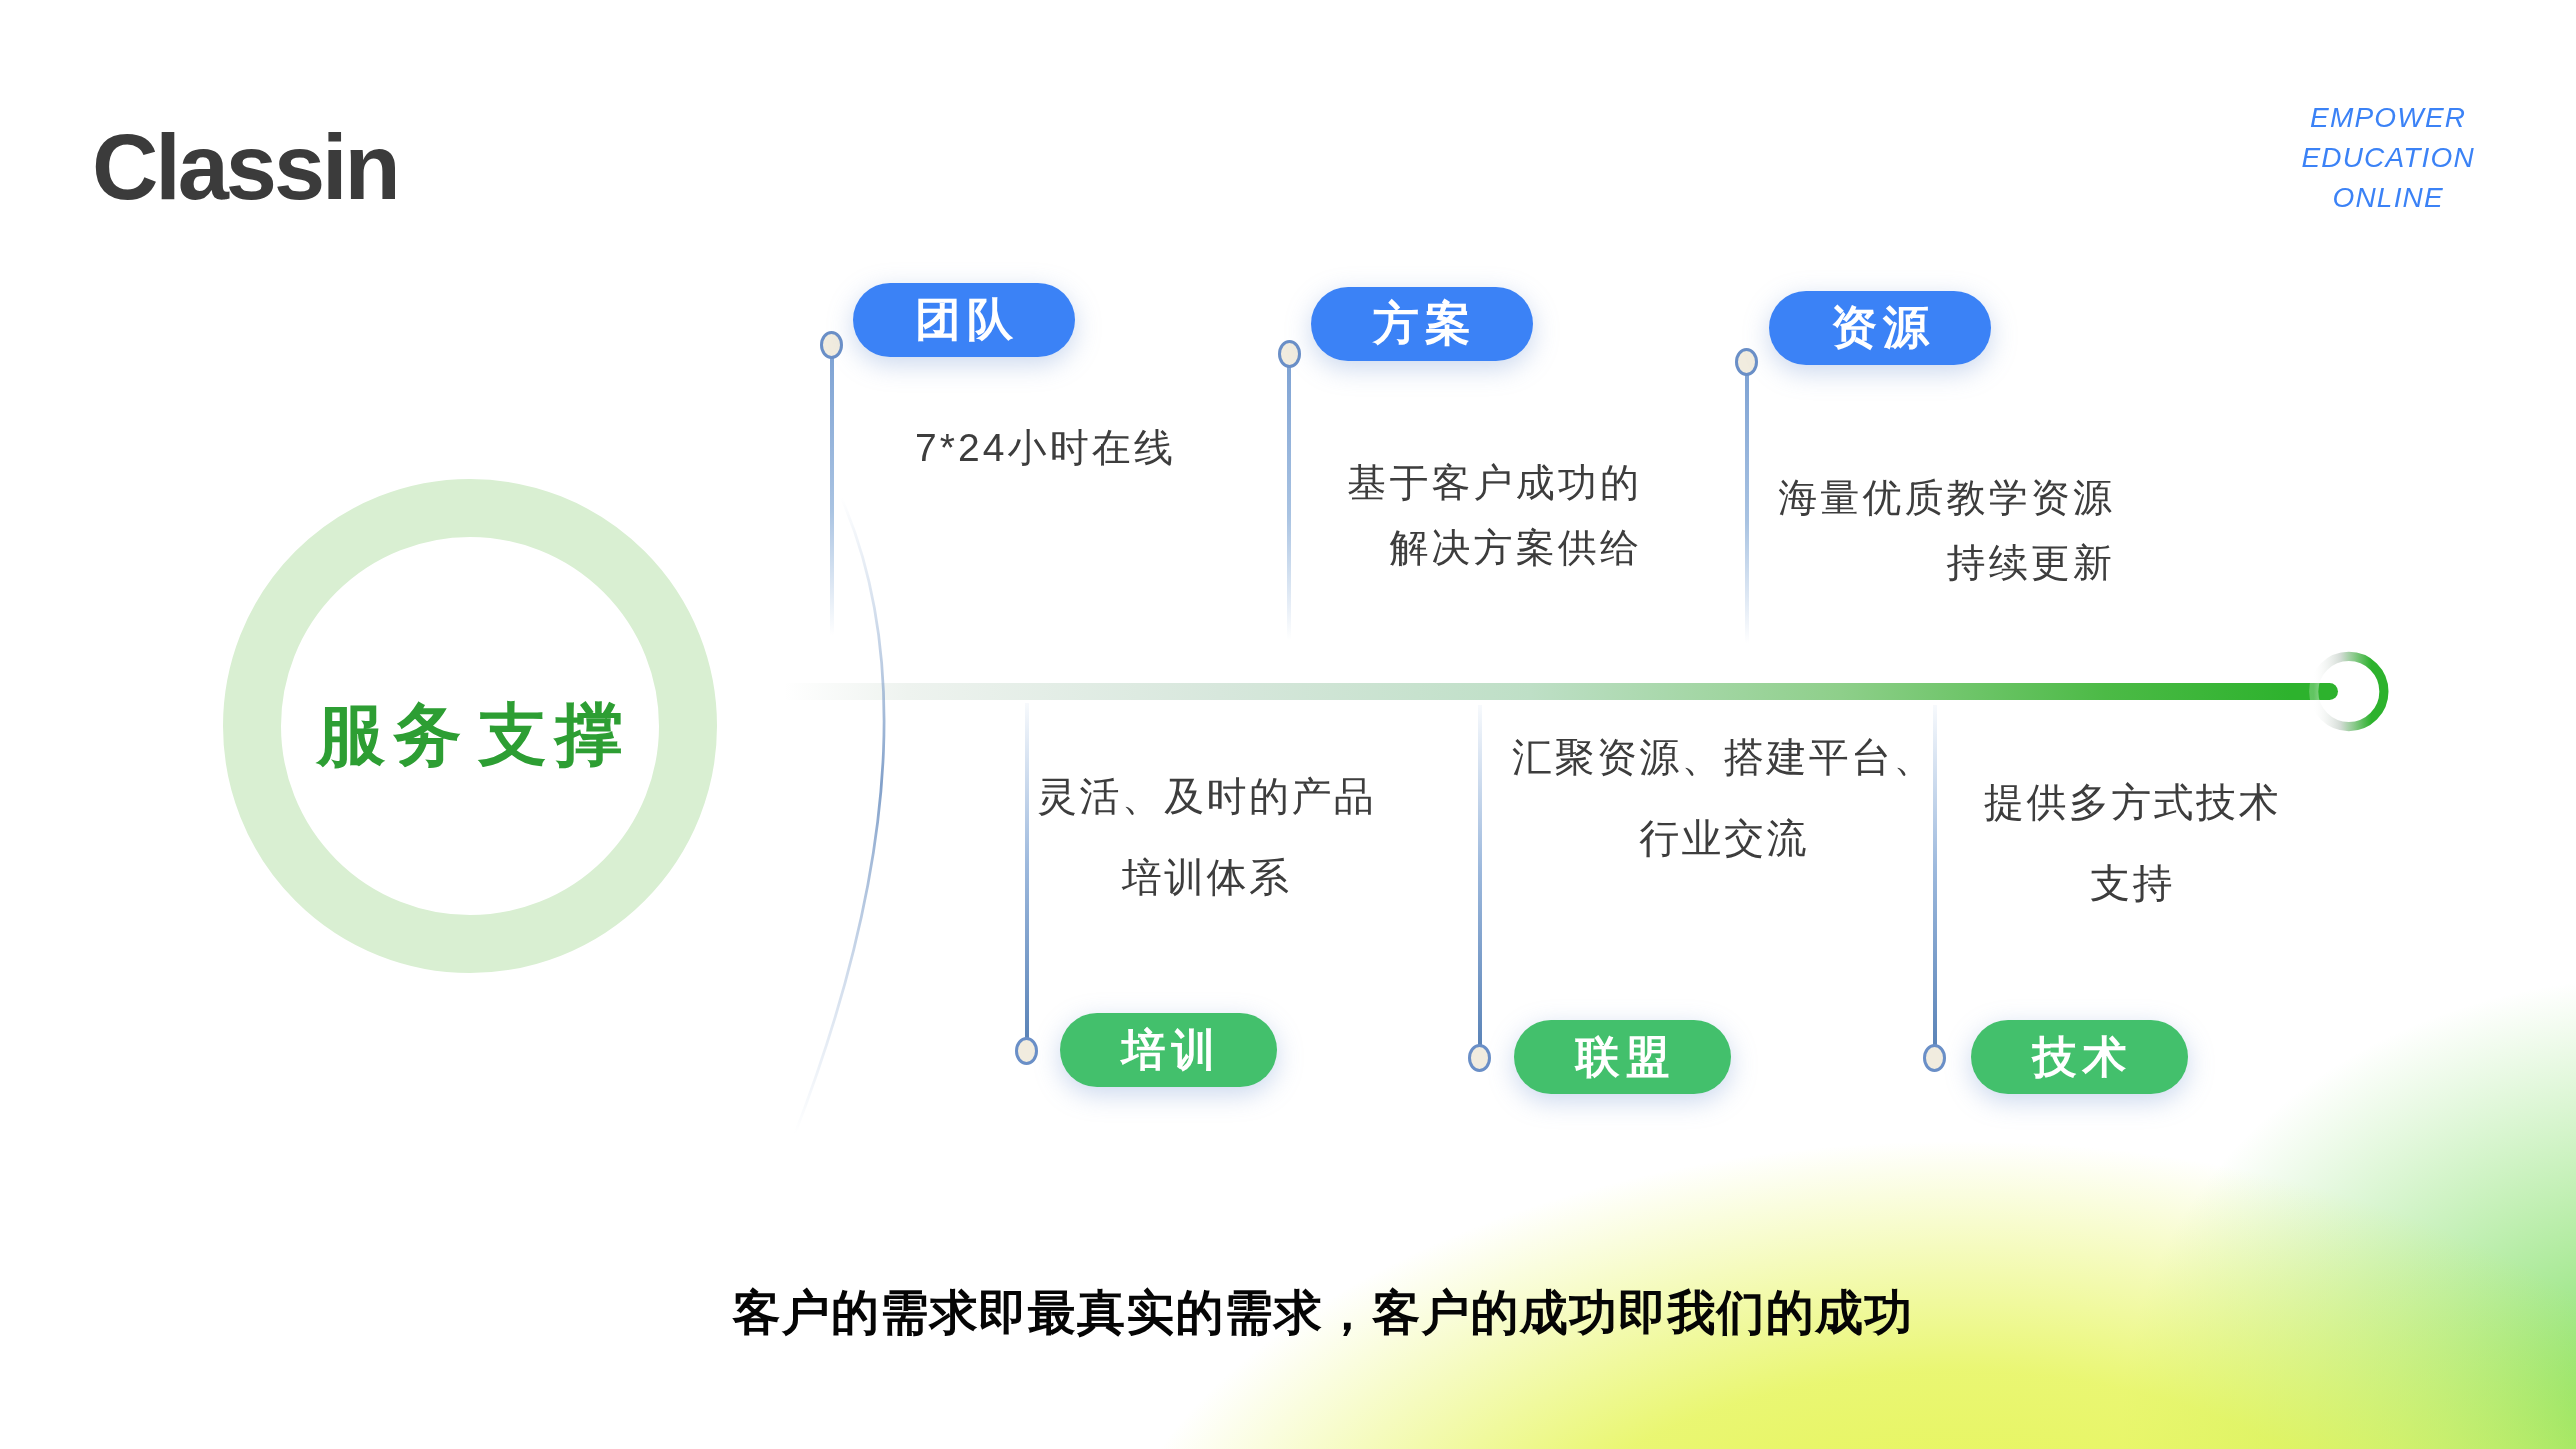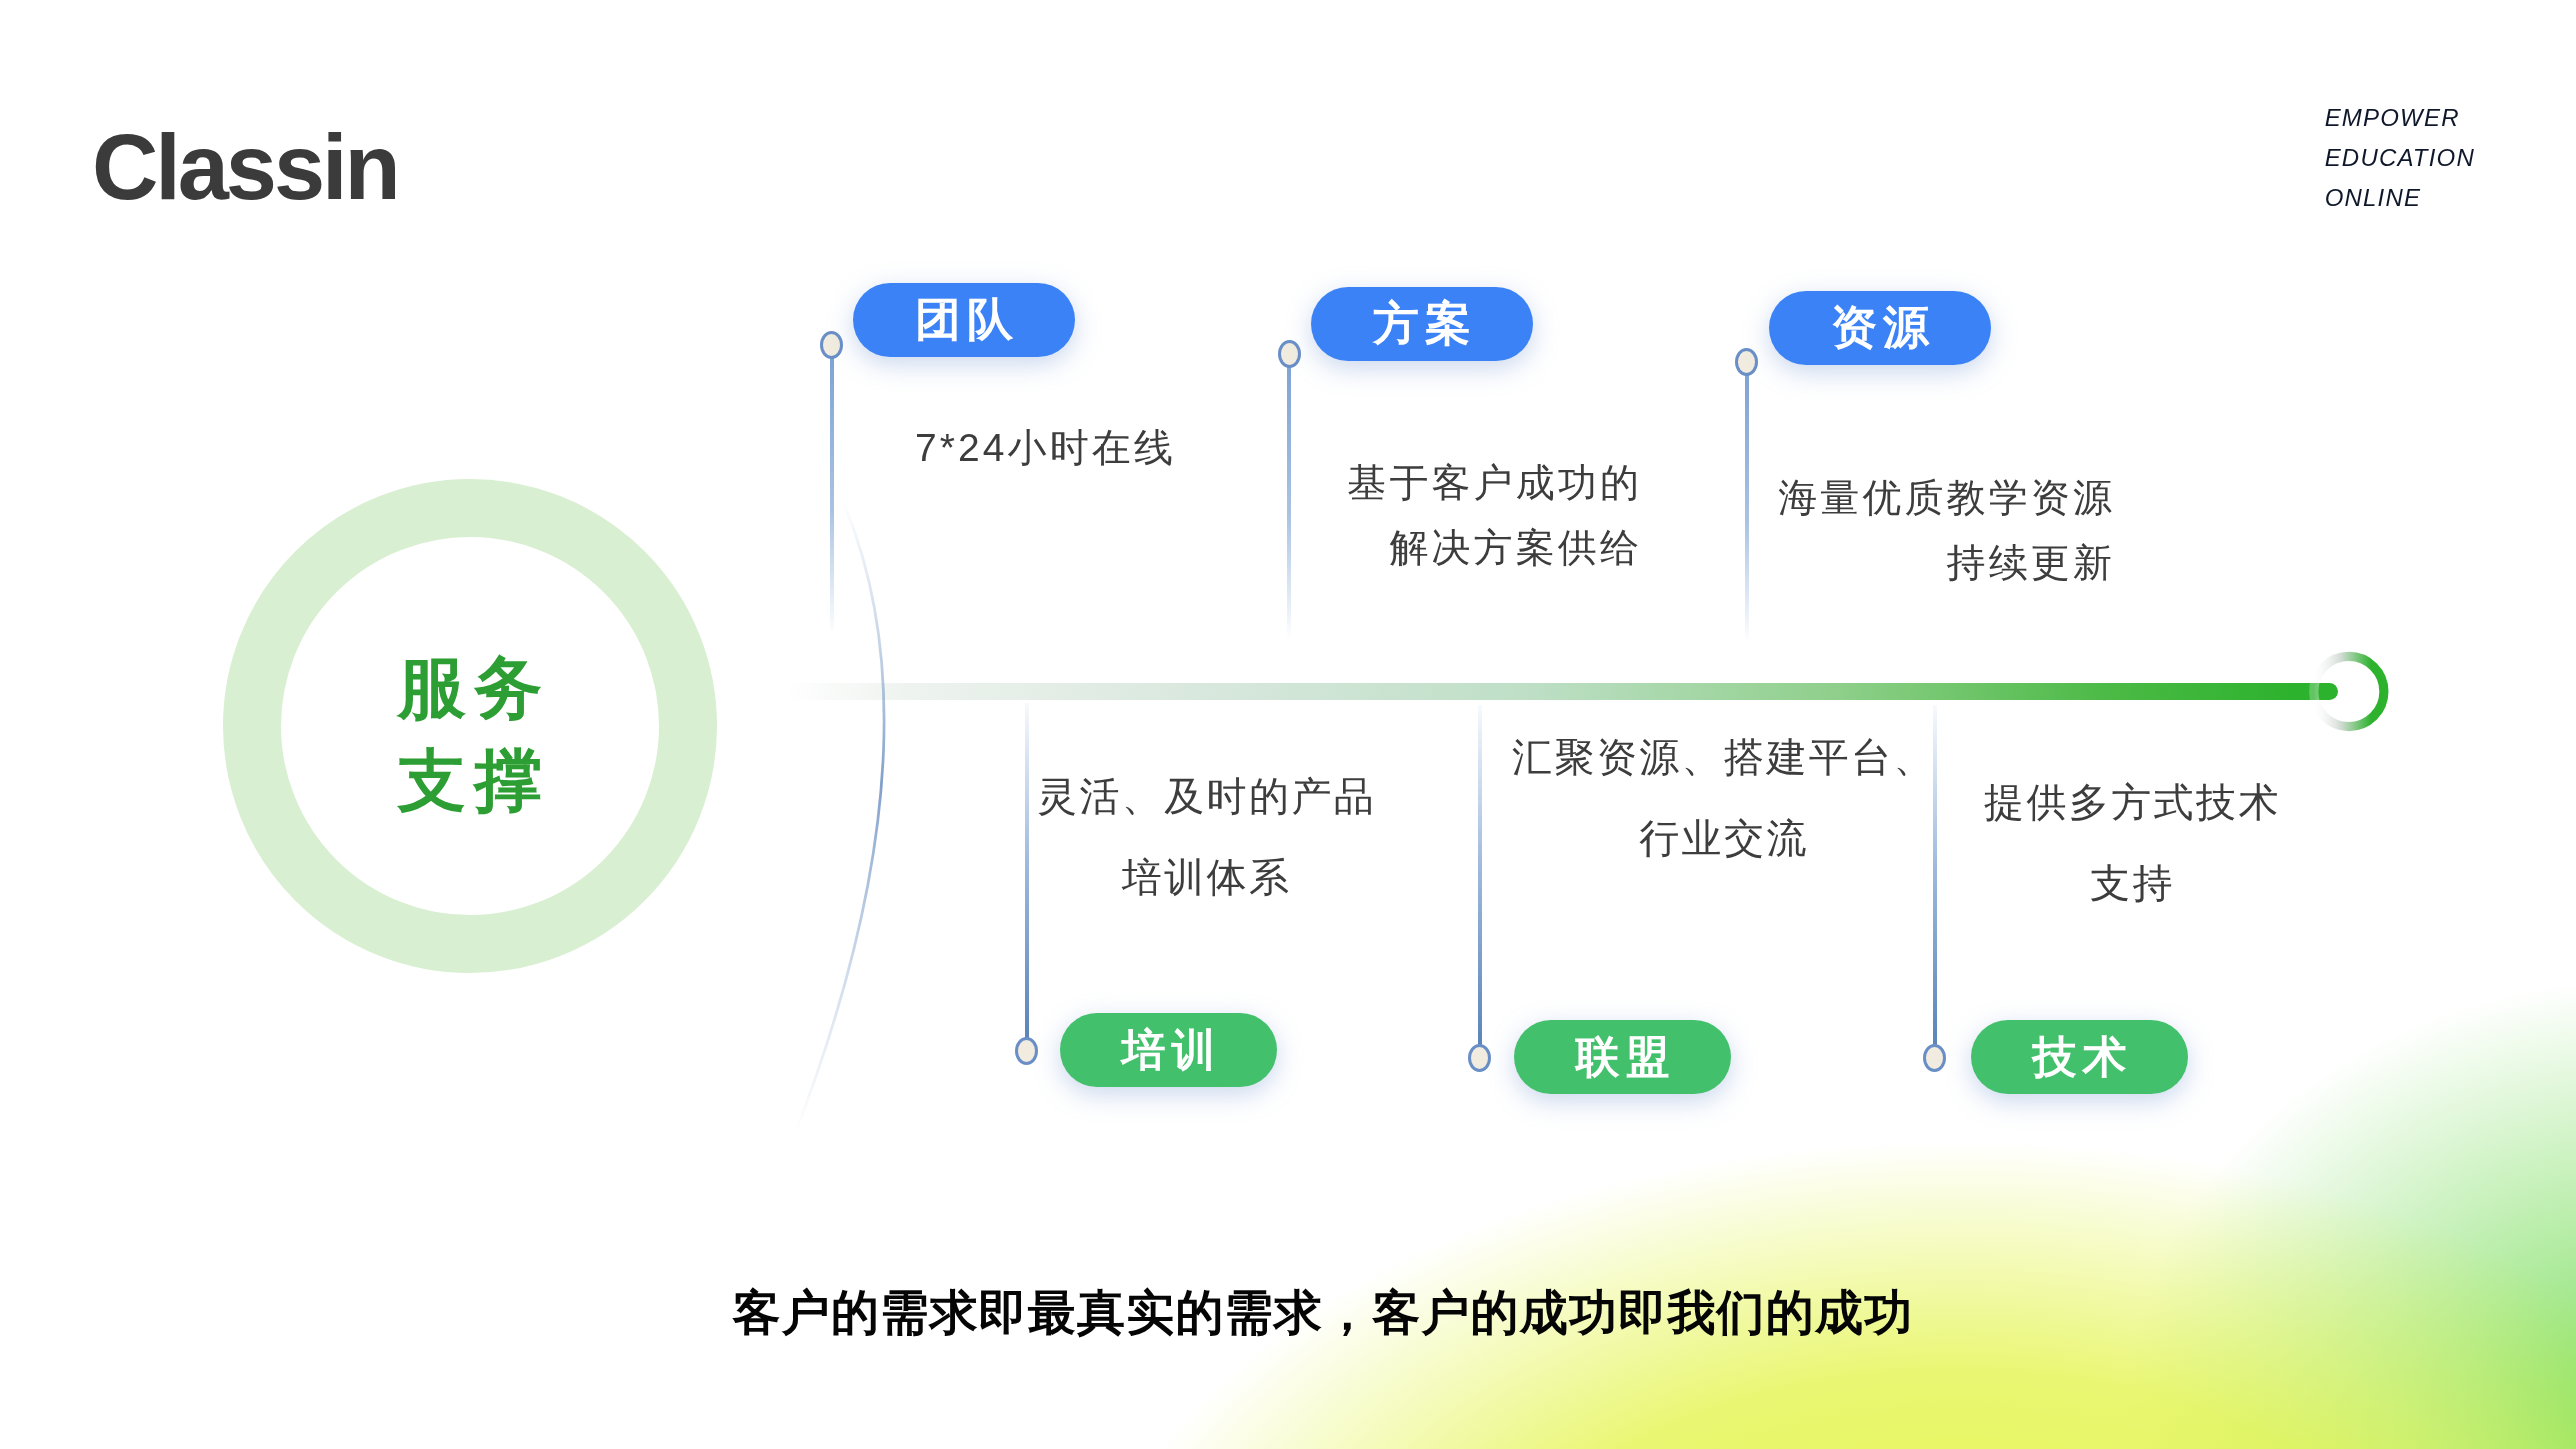--- a/index.html
+++ b/index.html
@@ -11,30 +11,30 @@
     position:absolute;inset:0;z-index:0;pointer-events:none;
     background:
       radial-gradient(1404px 824px at 76% 114%, rgba(225,243,60,0.95) 0%, rgba(225,243,60,0.72) 34%, rgba(225,243,60,0) 62%),
       radial-gradient(916px 763px at 103% 98%, rgba(112,219,80,0.92) 0%, rgba(112,219,80,0) 58%);
   }
   .logo{
     position:absolute;left:92px;top:115px;z-index:3;
     font-size:92px;font-weight:800;letter-spacing:-3.1px;color:#3b3b3b;
   }
   .tagline{
-    position:absolute;right:101px;top:98px;z-index:3;text-align:left;
-    font-style:italic;font-size:24px;line-height:40px;letter-spacing:1.2px;color:#0f172a;font-weight:500;
+    position:absolute;right:101px;top:98px;z-index:3;text-align:center;
+    font-style:italic;font-size:28px;line-height:40px;letter-spacing:1.2px;color:#3b82f6;font-weight:500;
   }
   .hub-ring{
     position:absolute;left:223px;top:479px;width:494px;height:494px;z-index:1;
     border-radius:50%;border:58px solid #d9efd2;box-sizing:border-box;background:#ffffff;
   }
   .hub-text{
     position:absolute;left:223px;top:479px;width:494px;height:494px;z-index:2;
-    display:flex;flex-direction:column;align-items:center;justify-content:center;
+    display:flex;align-items:center;justify-content:center;
     color:#2d9e33;font-size:68px;font-weight:700;letter-spacing:8.5px;line-height:93px;
     padding-top:16px;box-sizing:border-box;text-indent:8.5px;
   }
   .tline{
     position:absolute;left:784px;top:683px;width:1554px;height:17px;z-index:2;
     border-radius:0 8.5px 8.5px 0;
     background:linear-gradient(90deg,
       rgba(255,255,255,0) 0%, #eef3ef 8%, #d7e7dc 28%, #bedfc6 48%,
       #8ecf8a 68%, #4cba46 85%, #2db22d 97%);
   }

